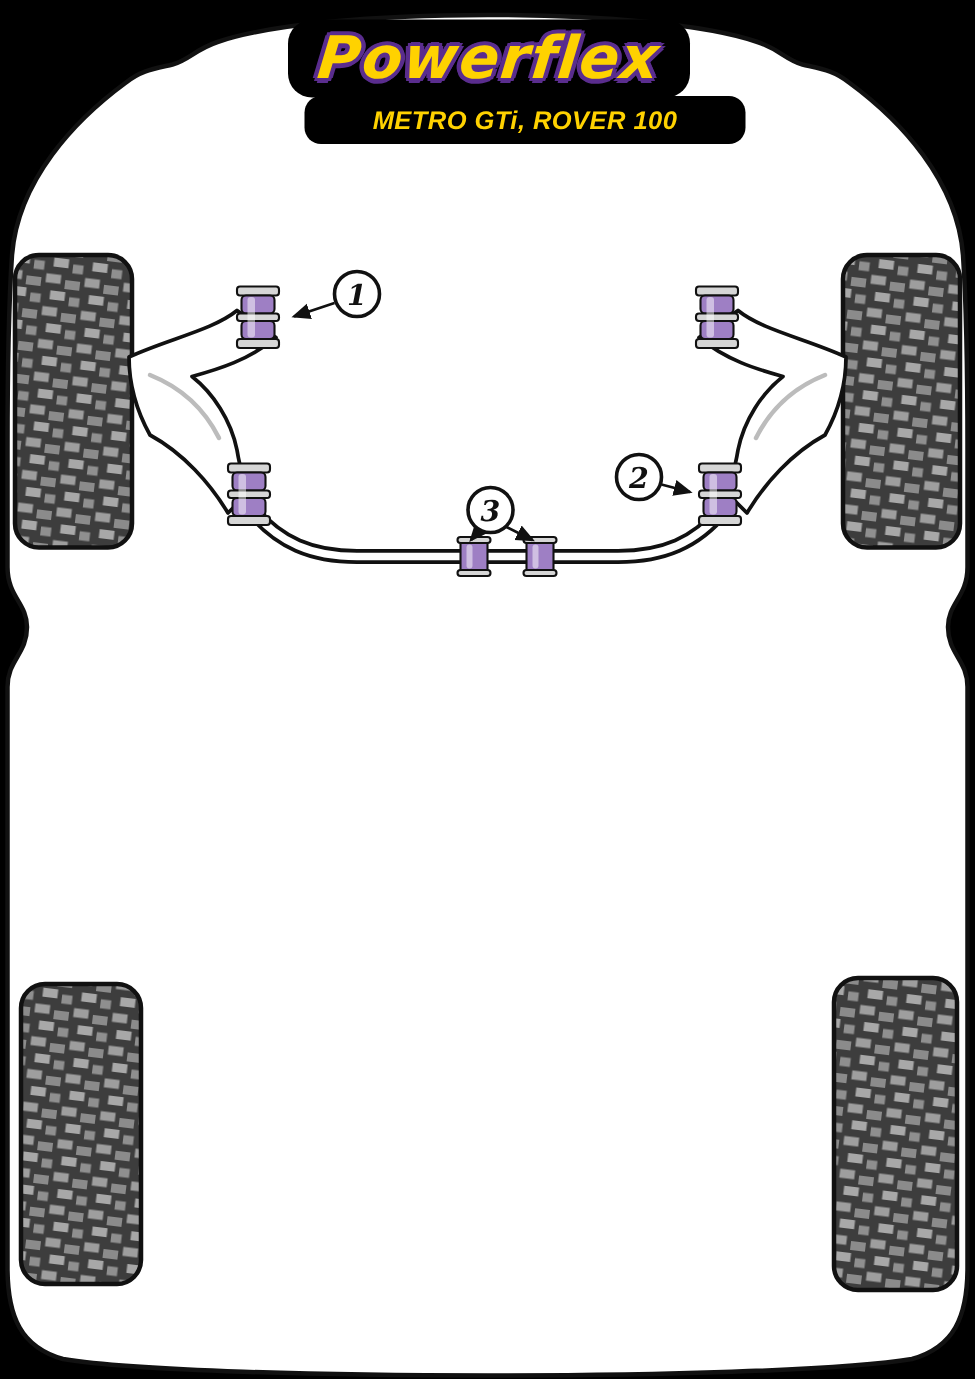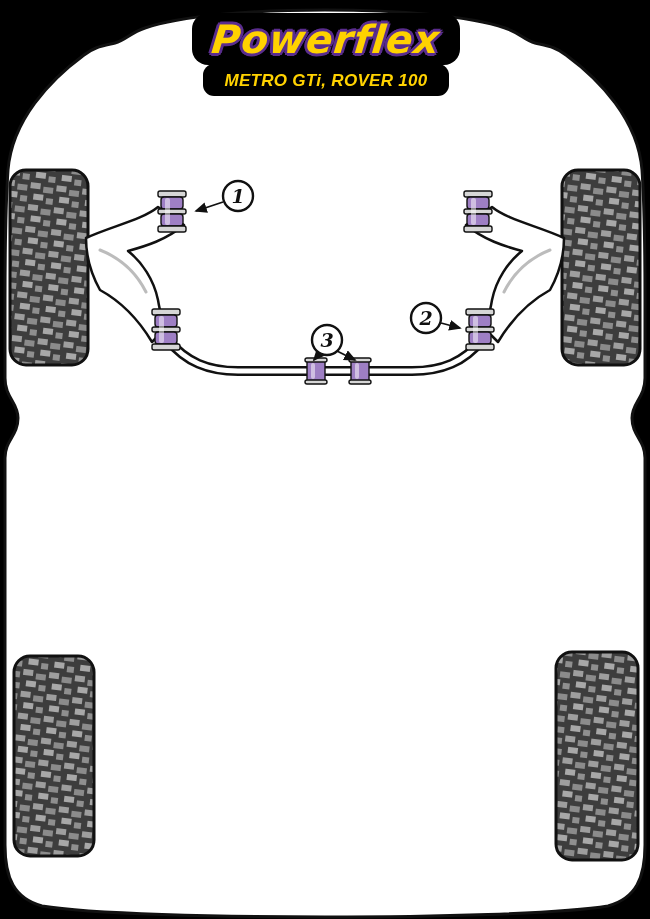--- a/index.html
+++ b/index.html
@@ -55,21 +55,21 @@
     letter-spacing:1px;
     transform:skewX(-6deg);
     text-shadow:
       -2px -2px 0 var(--brand-purple), 2px -2px 0 var(--brand-purple),
       -2px  2px 0 var(--brand-purple), 2px  2px 0 var(--brand-purple),
       -3px  0   0 var(--brand-purple), 3px  0   0 var(--brand-purple),
        0   -3px 0 var(--brand-purple), 0    3px 0 var(--brand-purple);
     white-space:nowrap;
   }
   .model-plate{
-    position:absolute;left:203px;top:64px;width:246px;height:32px;
+    position:absolute;left:203px;top:64px;width:294px;height:32px;
     background:#000;border-radius:11px;
     display:flex;align-items:center;justify-content:center;
     z-index:2;
   }
   .model-text{
     font-family:"Liberation Sans", sans-serif;
     font-weight:bold;font-style:italic;
     font-size:17px;line-height:1;
     color:var(--brand-yellow);
     white-space:nowrap;

